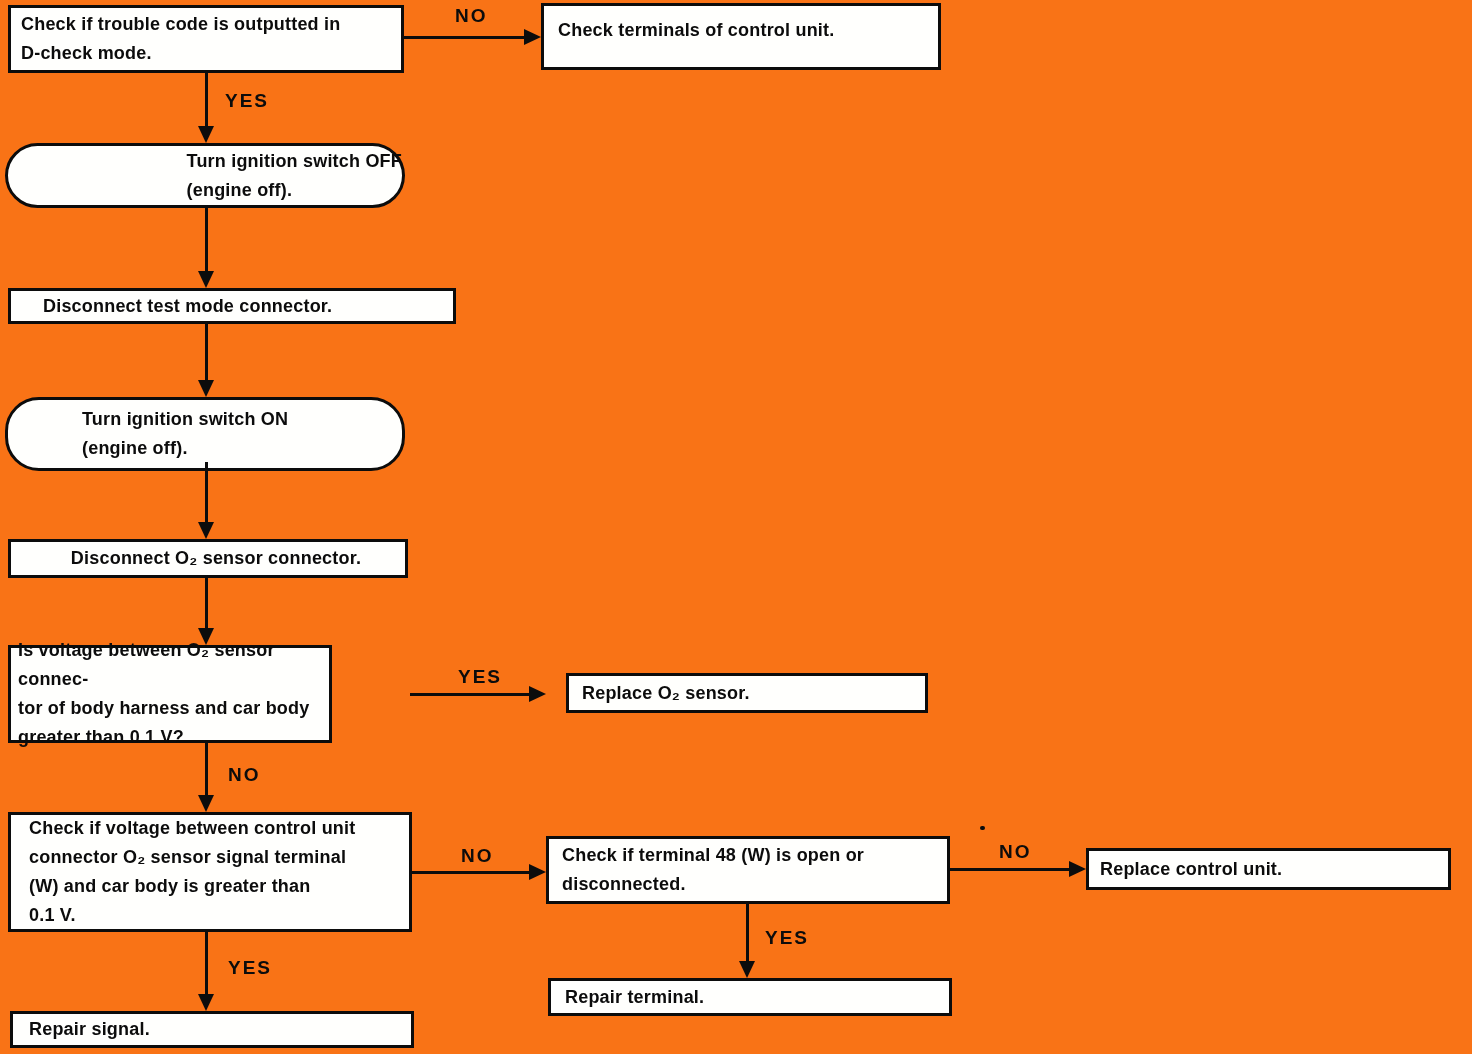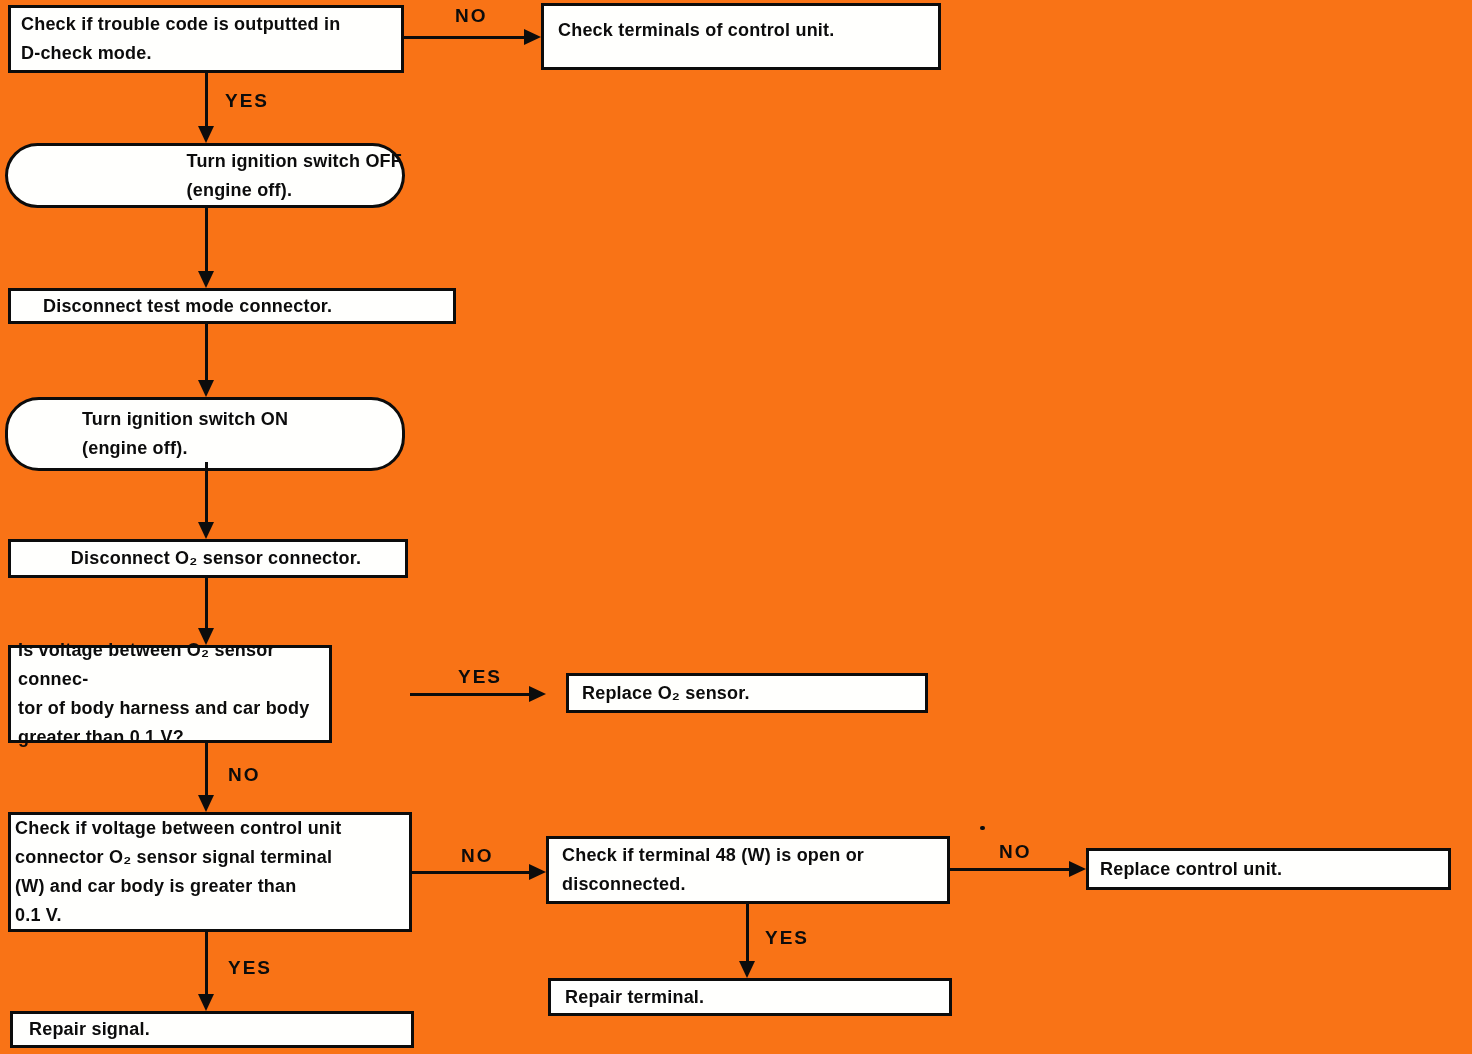--- a/index.html
+++ b/index.html
@@ -69,21 +69,21 @@
   <div class="node" style="left:8px;top:645px;width:324px;height:98px;padding-left:7px;">
     <span class="txt">Is voltage between O₂ sensor connec-
 tor of body harness and car body
 greater than 0.1 V?</span>
   </div>
 
   <div class="node" style="left:546px;top:673px;width:362px;height:40px;padding-left:13px;margin-left:20px;">
     <span class="txt">Replace O₂ sensor.</span>
   </div>
 
-  <div class="node" style="left:8px;top:812px;width:404px;height:120px;padding-left:4px;">
+  <div class="node" style="left:8px;top:812px;width:404px;height:120px;padding-left:18px;">
     <span class="txt">Check if voltage between control unit
 connector O₂ sensor signal terminal
 (W) and car body is greater than
 0.1 V.</span>
   </div>
 
   <div class="node" style="left:546px;top:836px;width:404px;height:68px;padding-left:13px;">
     <span class="txt">Check if terminal 48 (W) is open or
 disconnected.</span>
   </div>

